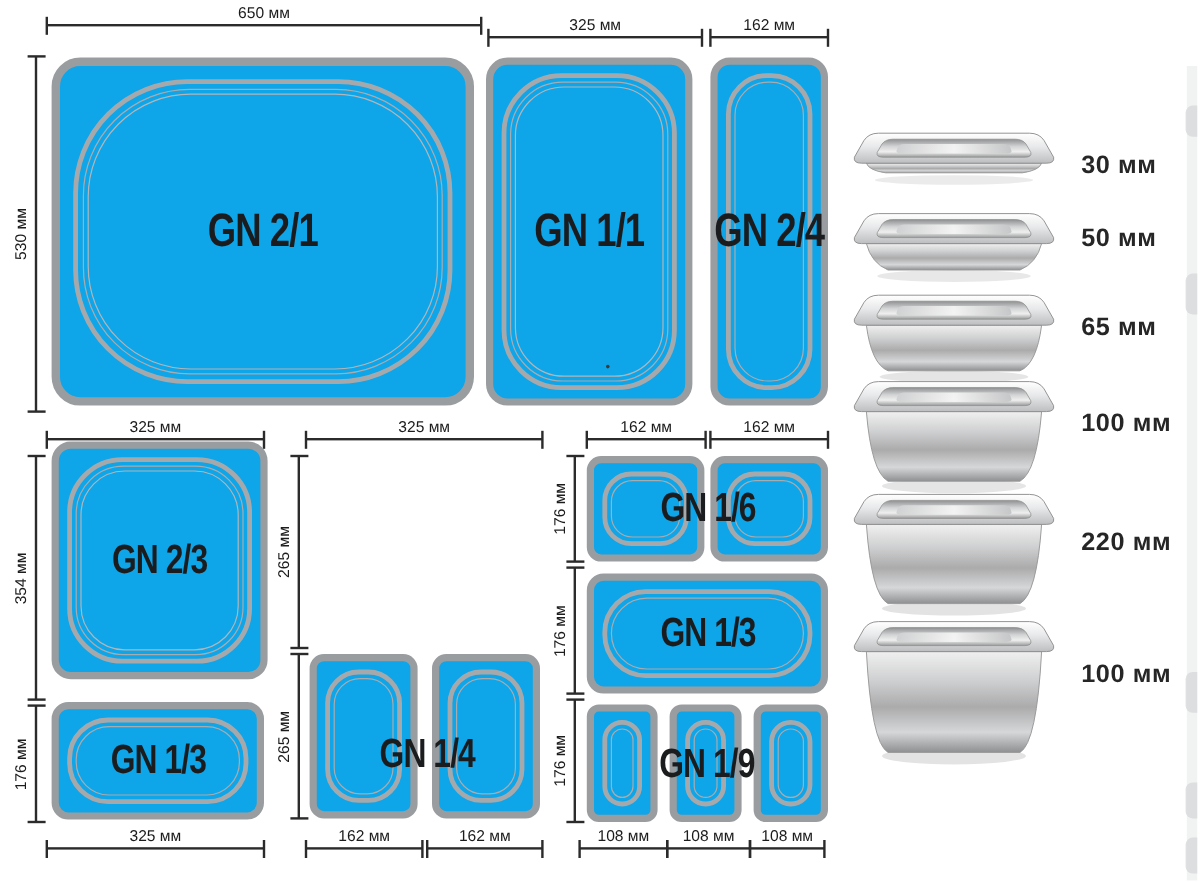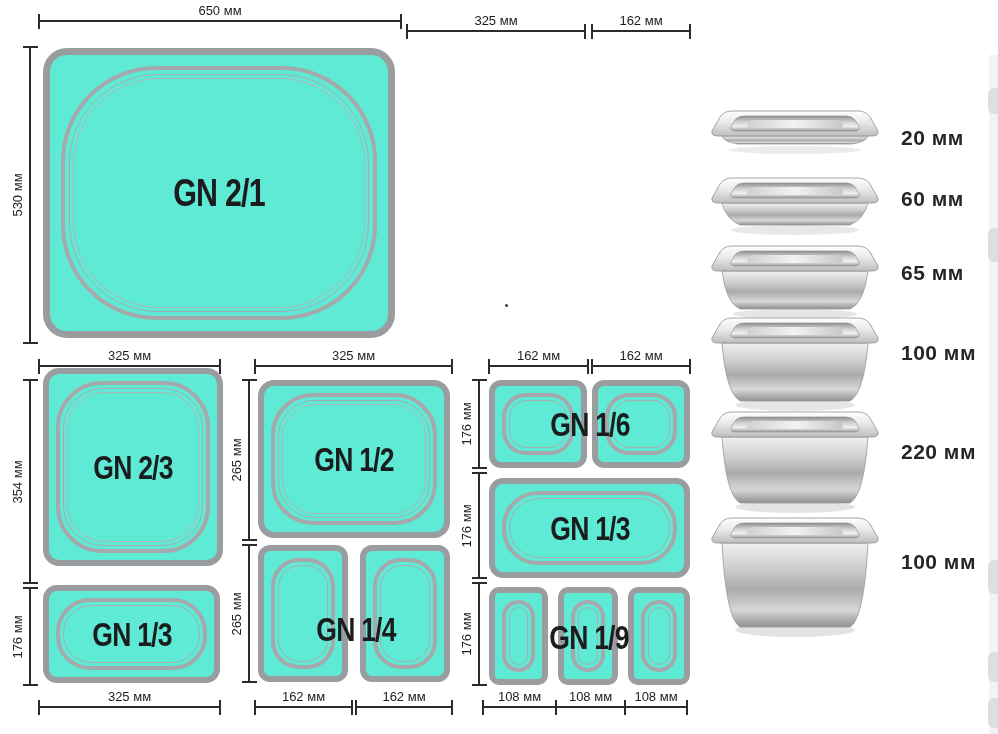--- a/index.html
+++ b/index.html
@@ -5,21 +5,21 @@
   html,body { margin:0; padding:0; background:#ffffff; }
   #stage {
     position:relative; width:998px; height:734px; overflow:hidden;
     background:#ffffff; font-family:"Liberation Sans", sans-serif;
     -webkit-font-smoothing:antialiased;
   }
 
   
   .pan {
     position:absolute; box-sizing:border-box;
-    background:#5eead4; border:6px solid #9a9da0;
+    background:#0ea5e9; border:6px solid #9a9da0;
     border-radius:var(--or,14px);
   }
   .pan.large { border-width:7px; }
   .ring1 { position:absolute; inset:7px;  border:4px solid #a6a9ac; border-radius:var(--ir,30px); }
   .ring2 { position:absolute; inset:14px; border:1px solid #a9acaf; border-radius:calc(var(--ir,30px) - 6px); }
   .ring3 { position:absolute; inset:18px; border:1px solid #b3b6b9; border-radius:calc(var(--ir,30px) - 9px); }
   .pan.large .ring1 { inset:11px; }
   .pan.large .ring2 { inset:19px; }
   .pan.large .ring3 { inset:23px; }
 
@@ -89,20 +89,31 @@
   <div class="vdim" style="left:29px;top:47px;height:296px;">
     <span class="dim-label">530 мм</span>
     </div>
 
   <div class="pan large" style="left:43px;top:48px;width:352px;height:290px;--or:24px;--ir:95px;">
     <div class="ring1"></div>
     <div class="ring2"></div>
     <div class="ring3"></div>
     <span class="gn-label big">GN 2/1</span>
   </div>
+  <div class="pan" style="left:405px;top:48px;width:172px;height:290px;--or:18px;--ir:50px;">
+    <div class="ring1"></div>
+    <div class="ring2"></div>
+    <div class="ring3"></div>
+    <span class="gn-label big">GN 1/1</span>
+  </div>
+  <div class="pan" style="left:592px;top:48px;width:98px;height:290px;--or:16px;--ir:34px;">
+    <div class="ring1"></div>
+    <div class="ring2"></div>
+    <span class="gn-label big">GN 2/4</span>
+  </div>
   <div class="speck" style="left:505px;top:304px;"></div>
 
   <div class="hdim" style="left:39px;top:365px;width:181px;">
     <span class="dim-label">325 мм</span>
     </div>
   <div class="vdim" style="left:29px;top:380px;height:203px;">
     <span class="dim-label">354 мм</span>
     </div>
   <div class="vdim" style="left:29px;top:588px;height:97px;">
     <span class="dim-label">176 мм</span>
@@ -126,26 +137,20 @@
   <div class="hdim" style="left:255px;top:365px;width:197px;">
     <span class="dim-label">325 мм</span>
     </div>
   <div class="vdim" style="left:248px;top:380px;height:160px;">
     <span class="dim-label">265 мм</span>
     </div>
   <div class="vdim" style="left:248px;top:545px;height:137px;">
     <span class="dim-label">265 мм</span>
     </div>
 
-  <div class="pan" style="left:258px;top:380px;width:192px;height:158px;--or:16px;--ir:42px;">
-    <div class="ring1"></div>
-    <div class="ring2"></div>
-    <div class="ring3"></div>
-    <span class="gn-label">GN 1/2</span>
-  </div>
   <div class="pan" style="left:258px;top:545px;width:90px;height:137px;--or:12px;--ir:28px;">
     <div class="ring1"></div>
     <div class="ring2"></div>
   </div>
   <div class="pan" style="left:360px;top:545px;width:90px;height:137px;--or:12px;--ir:28px;">
     <div class="ring1"></div>
     <div class="ring2"></div>
   </div>
   <span class="gn-overlay" style="left:356px;top:629px;">GN 1/4</span>
 
@@ -240,30 +245,30 @@
     </defs>
   </svg>
 
   <svg class="photo" style="top:105px;" width="170" height="50" viewBox="0 0 170 50">
     <ellipse cx="85" cy="45" rx="66" ry="4" fill="#000" opacity=".08"></ellipse>
     <path d="M12,31 Q14,37 28,39 L142,39 Q156,37 158,31 Z" fill="url(#bodyG)" stroke="#999" stroke-width=".8"></path>
     <path d="M22,6 L148,6 Q156,6 160,12 L168,26 Q169,31 162,31 L8,31 Q1,31 2,26 L10,12 Q14,6 22,6 Z" fill="url(#rimG)" stroke="#8f8f8f" stroke-width=".8"></path>
     <path d="M34,11 L136,11 Q142,11 145,15 L149,22 Q150,26 144,26 L26,26 Q20,26 21,22 L25,15 Q28,11 34,11 Z" fill="url(#cavG)" stroke="#8a8a8a" stroke-width=".6"></path>
     <path d="M44,15 L126,15 Q131,15 132,18 L133,21 Q133,23 128,23 L42,23 Q37,23 37,21 L38,18 Q39,15 44,15 Z" fill="url(#floorG)" opacity=".95"></path>
   </svg>
-  <div class="depth-label" style="top:138px;">20 мм</div>
+  <div class="depth-label" style="top:138px;">30 мм</div>
 
   <svg class="photo" style="top:172px;" width="170" height="64" viewBox="0 0 170 64">
     <ellipse cx="85" cy="58" rx="64" ry="5" fill="#000" opacity=".09"></ellipse>
     <path d="M12,31 Q16,47 30,53 L140,53 Q154,47 158,31 Z" fill="url(#bodyG)" stroke="#999" stroke-width=".8"></path>
     <path d="M22,6 L148,6 Q156,6 160,12 L168,26 Q169,31 162,31 L8,31 Q1,31 2,26 L10,12 Q14,6 22,6 Z" fill="url(#rimG)" stroke="#8f8f8f" stroke-width=".8"></path>
     <path d="M34,11 L136,11 Q142,11 145,15 L149,22 Q150,26 144,26 L26,26 Q20,26 21,22 L25,15 Q28,11 34,11 Z" fill="url(#cavG)" stroke="#8a8a8a" stroke-width=".6"></path>
     <path d="M44,15 L126,15 Q131,15 132,18 L133,21 Q133,23 128,23 L42,23 Q37,23 37,21 L38,18 Q39,15 44,15 Z" fill="url(#floorG)" opacity=".95"></path>
   </svg>
-  <div class="depth-label" style="top:199px;">60 мм</div>
+  <div class="depth-label" style="top:199px;">50 мм</div>
 
   <svg class="photo" style="top:240px;" width="170" height="80" viewBox="0 0 170 80">
     <ellipse cx="85" cy="74" rx="62" ry="5" fill="#000" opacity=".1"></ellipse>
     <path d="M12,31 Q16,63 30,69 L140,69 Q154,63 158,31 Z" fill="url(#bodyG)" stroke="#999" stroke-width=".8"></path>
     <path d="M22,6 L148,6 Q156,6 160,12 L168,26 Q169,31 162,31 L8,31 Q1,31 2,26 L10,12 Q14,6 22,6 Z" fill="url(#rimG)" stroke="#8f8f8f" stroke-width=".8"></path>
     <path d="M34,11 L136,11 Q142,11 145,15 L149,22 Q150,26 144,26 L26,26 Q20,26 21,22 L25,15 Q28,11 34,11 Z" fill="url(#cavG)" stroke="#8a8a8a" stroke-width=".6"></path>
     <path d="M44,15 L126,15 Q131,15 132,18 L133,21 Q133,23 128,23 L42,23 Q37,23 37,21 L38,18 Q39,15 44,15 Z" fill="url(#floorG)" opacity=".95"></path>
   </svg>
   <div class="depth-label" style="top:273px;">65 мм</div>
 

